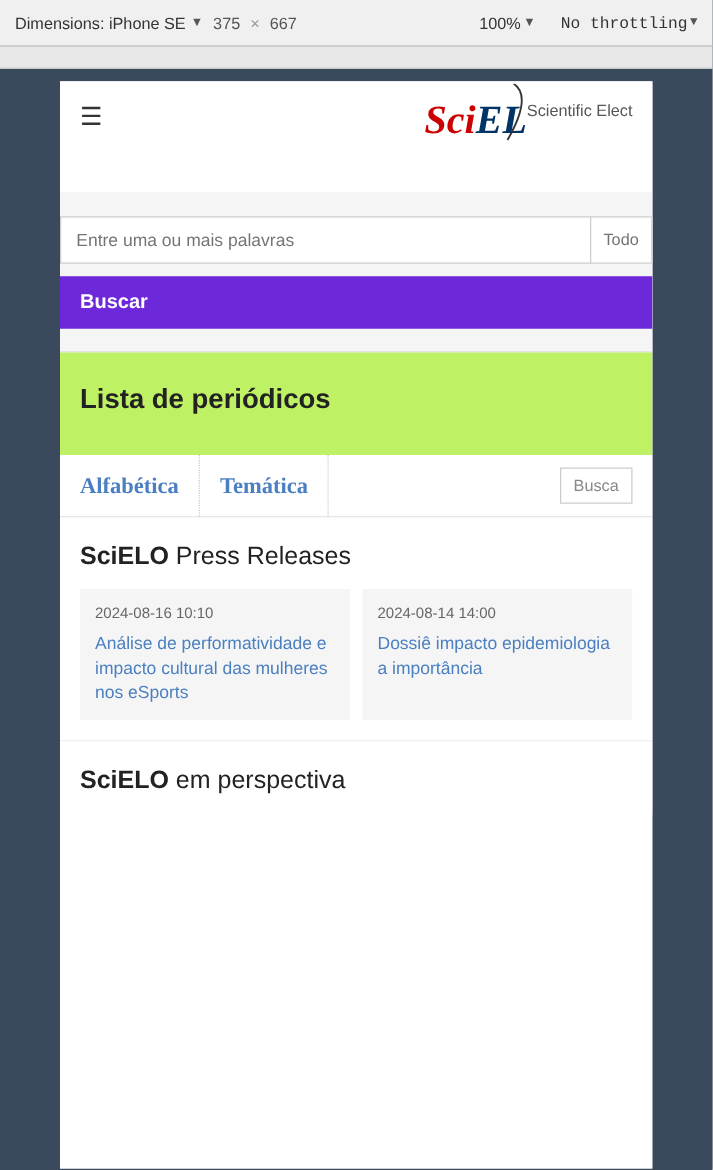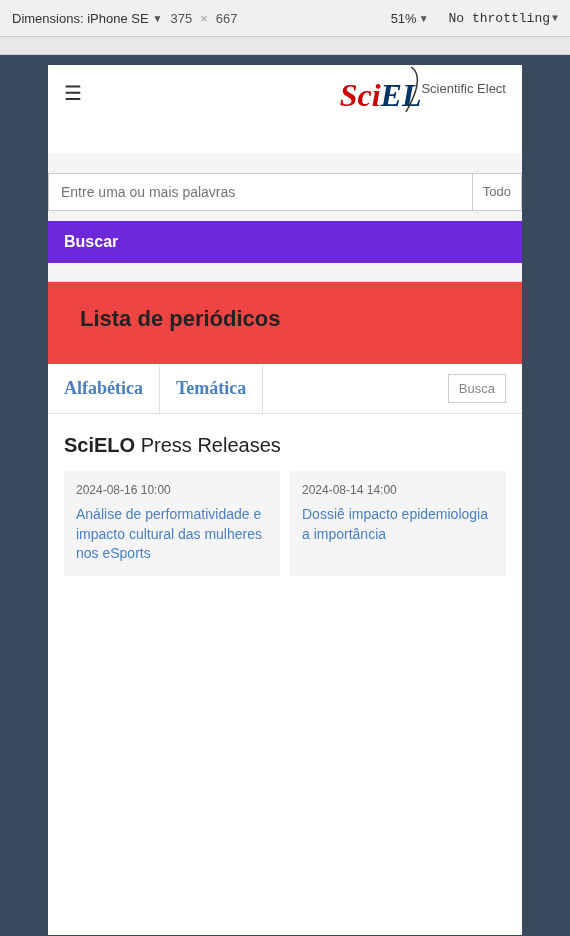--- a/index.html
+++ b/index.html
@@ -136,22 +136,22 @@
       color: #fff;
       font-size: 16px;
       font-weight: bold;
       border: none;
       cursor: pointer;
       text-align: left;
     }
 
     
     .lista-section {
-      padding: 24px 32px 16px;
-      background: #ef4444;
+      padding: 24px 16px 16px;
+      background: #bef264;
     }
     .lista-title {
       font-size: 22px;
       font-weight: bold;
       color: #222;
       margin-bottom: 16px;
     }
 
     
     .tabs-row {
@@ -258,21 +258,21 @@
     <span class="chevron">▼</span>
   </span>
   <span class="coords">
     <span>375</span>
   </span>
   <span style="color:#999;">×</span>
   <span class="coords">
     <span>667</span>
   </span>
   <span class="zoom-section">
-    <span>51%</span>
+    <span>100%</span>
     <span class="chevron">▼</span>
   </span>
   <span class="throttle-section">
     <span>No throttling</span>
     <span class="chevron">▼</span>
   </span>
 </div>
 
 <div class="ruler"></div>
 
@@ -324,25 +324,30 @@
         <span>Busca</span>
       </div>
     </div>
 
     <div class="press-section">
       <div class="press-title">
         <span class="scielo">SciELO</span><span> Press Releases</span>
       </div>
       <div class="press-grid">
         <div class="press-card">
-          <div class="press-date">2024-08-16 10:00</div>
+          <div class="press-date">2024-08-16 10:10</div>
           <div class="press-link">Análise de performatividade e impacto cultural das mulheres nos eSports</div>
         </div>
         <div class="press-card">
           <div class="press-date">2024-08-14 14:00</div>
           <div class="press-link">Dossiê impacto epidemiologia a importância</div>
         </div>
       </div>
     </div>
 
+    <div class="perspectiva-section">
+      <div class="perspectiva-title">
+        <span class="scielo">SciELO</span><span> em perspectiva</span>
+      </div>
+    </div>
 
   </div>
 </div>
 
 </body></html>

